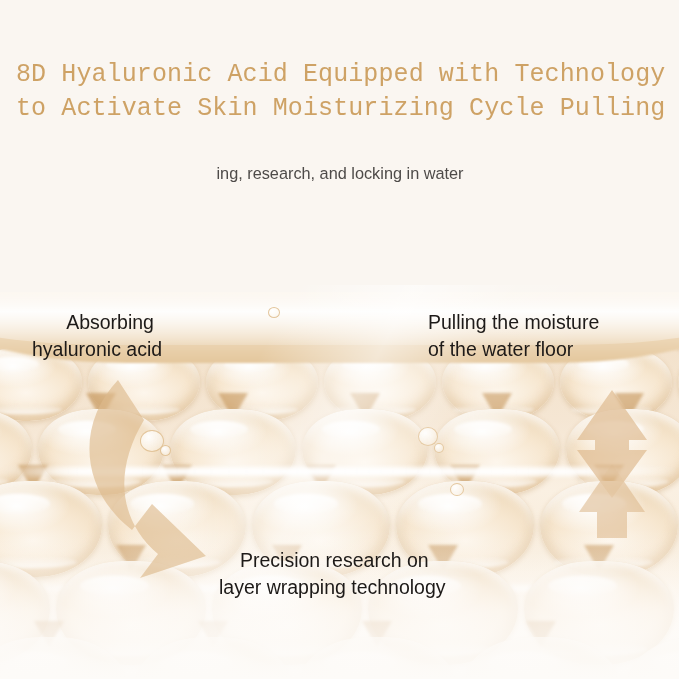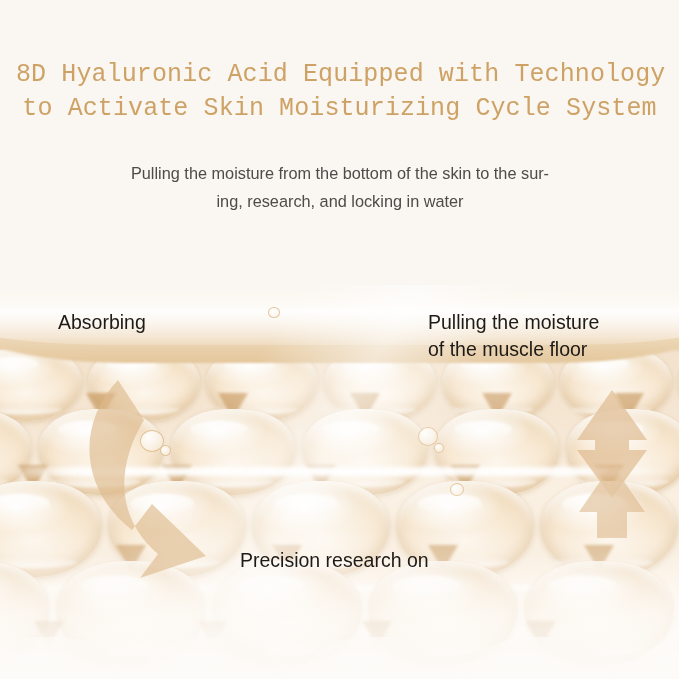--- a/index.html
+++ b/index.html
@@ -235,25 +235,24 @@
 </style>
 </head>
 <body>
 
 <div class="page">
 
   <div class="header-block">
 
     <div class="title">
       <span class="tline">8D Hyaluronic Acid Equipped with Technology</span>
-      <span class="tline">to Activate Skin Moisturizing Cycle System</span>
+      <span class="tline">to Activate Skin Moisturizing Cycle Pulling</span>
     </div>
 
     <div class="subtitle">
-      <span class="sline">Pulling the moisture from the bottom of the skin to the sur-</span>
       <span class="sline">ing, research, and locking in water</span>
     </div>
 
   </div>
 
   <div class="photo">
 
     <div id="caps-host">
         <div class="caps-row" style="top: 8px; left: -80px; gap: 6px; opacity: 0.95; z-index: 2;">
           <div class="cap" style="width: 100px; height: 62px;"></div>
@@ -366,24 +365,26 @@
              Z" fill="#ddba8c" fill-opacity="0.88"></path>
   </svg>
 
   <svg class="arrow-right" viewBox="0 0 74 152">
     <path d="M 37 2 L 72 52 L 54 52 L 54 62 L 72 62 L 37 110 L 2 62 L 20 62 L 20 52 L 2 52 Z" fill="#dcb68a" fill-opacity="0.92"></path>
     <path d="M 37 76 L 70 124 L 52 124 L 52 150 L 22 150 L 22 124 L 4 124 Z" fill="#dcb68a" fill-opacity="0.80"></path>
   </svg>
 
   <div class="photo-label label-absorbing">
     <span class="lline">Absorbing</span>
+    <span class="lline">hyaluronic acid</span>
   </div>
 
   <div class="photo-label label-pulling">
     <span class="lline">Pulling the moisture</span>
-    <span class="lline">of the muscle floor</span>
+    <span class="lline">of the water floor</span>
   </div>
 
   <div class="photo-label label-precision">
     <span class="lline">Precision research on</span>
+    <span class="lline">layer wrapping technology</span>
   </div>
 
 </div>
 
 </body></html>

